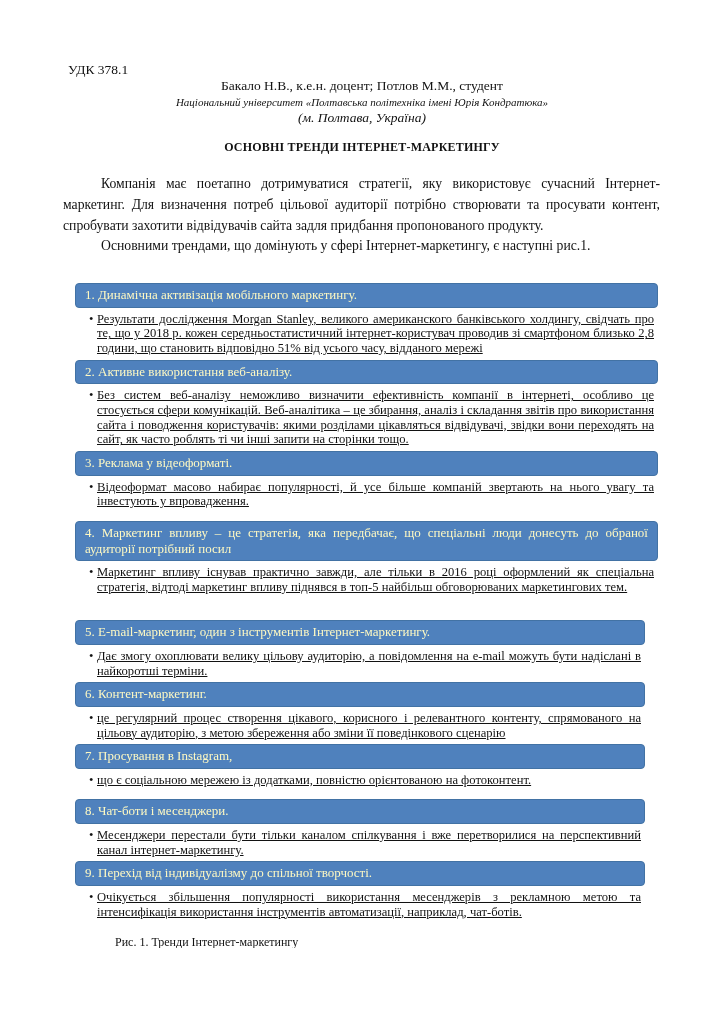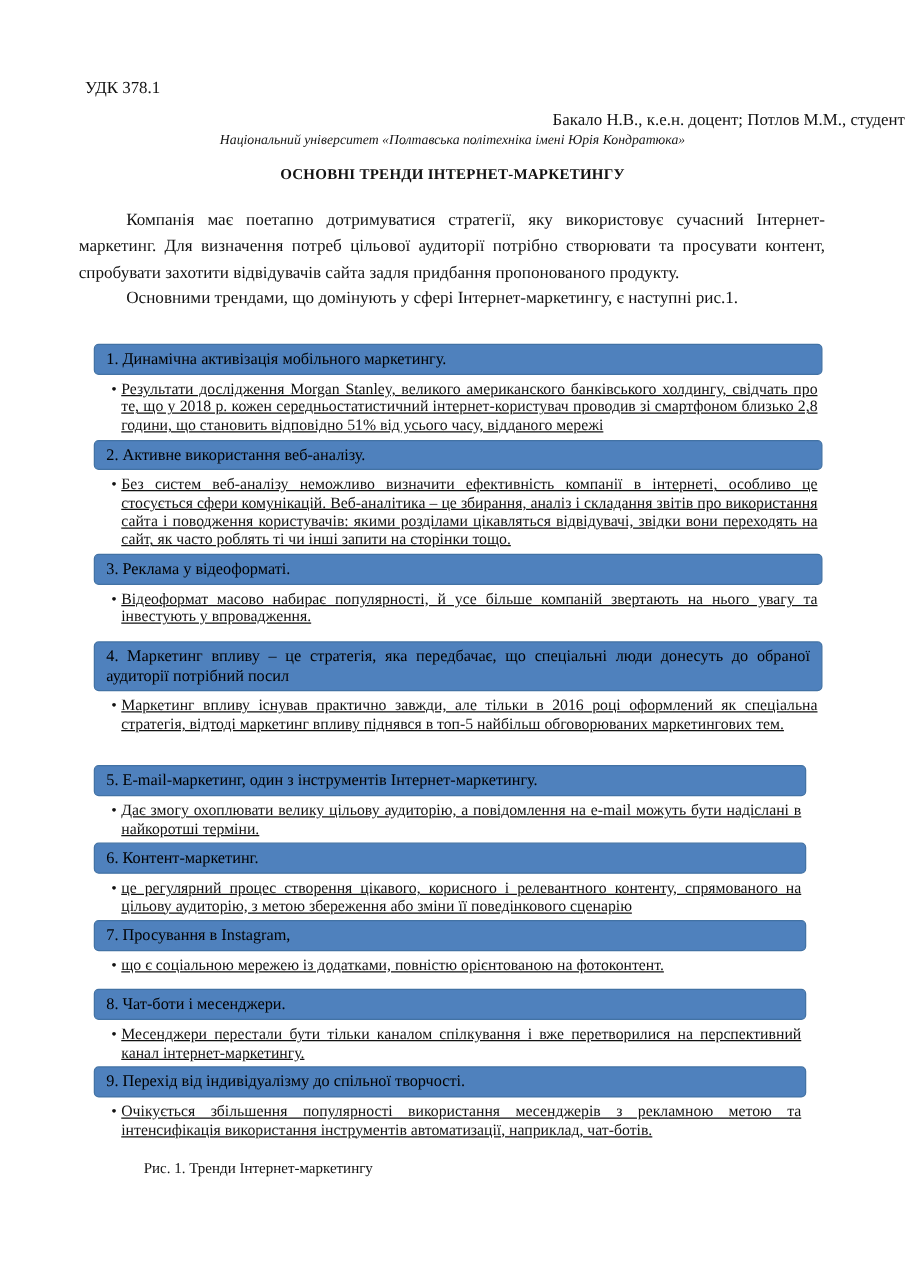--- a/index.html
+++ b/index.html
@@ -10,22 +10,22 @@
     background: #ffffff;
     font-family: "Liberation Serif", "DejaVu Serif", serif;
     color: #121212;
     overflow: hidden;
   }
   .udc {
     margin: 62px 0 0 68px;
     font-size: 13.5px;
   }
   .authors {
-    margin-top: 10px;
-    text-align: right;
+    margin-top: 0;
+    text-align: center;
     font-size: 13.5px;
   }
   .affiliation {
     margin-top: 2px;
     text-align: center;
     font-style: italic;
     font-size: 11px;
   }
   .location {
     margin-top: 2px;
@@ -52,21 +52,21 @@
     width: 583px;
   }
   .trend-header {
     box-sizing: border-box;
     width: 583px;
     margin-top: 4px;
     padding: 3px 9px 4px 9px;
     background: #4f81bd;
     border: 1px solid #4272a4;
     border-radius: 4px;
-    color: #000000;
+    color: #fef9c3;
     font-size: 13px;
     line-height: 15.5px;
     text-align: justify;
   }
   .trend-header.first { margin-top: 0; }
   .trend-header.narrow { width: 570px; }
   .trend-header.gap-sm { margin-top: 12px; }
   .trend-header.gap-lg { margin-top: 26px; }
   .trend-bullet {
     position: relative;
@@ -95,20 +95,21 @@
   }
 </style>
 </head>
 <body>
 
 <div class="page">
 
   <div class="udc">УДК 378.1</div>
   <div class="authors">Бакало Н.В., к.е.н. доцент; Потлов М.М., студент</div>
   <div class="affiliation">Національний університет «Полтавська політехніка імені Юрія Кондратюка»</div>
+  <div class="location">(м. Полтава, Україна)</div>
   <div class="title">ОСНОВНІ ТРЕНДИ ІНТЕРНЕТ-МАРКЕТИНГУ</div>
 
   <div class="intro">
     <p>Компанія має поетапно дотримуватися стратегії, яку використовує сучасний Інтернет-маркетинг. Для визначення потреб цільової аудиторії потрібно створювати та просувати контент, спробувати захотити відвідувачів сайта задля придбання пропонованого продукту.</p>
     <p>Основними трендами, що домінують у сфері Інтернет-маркетингу, є наступні рис.1.</p>
   </div>
 
   <div class="smartart">
 
     <div class="trend-header first">1. Динамічна активізація мобільного маркетингу.</div>

